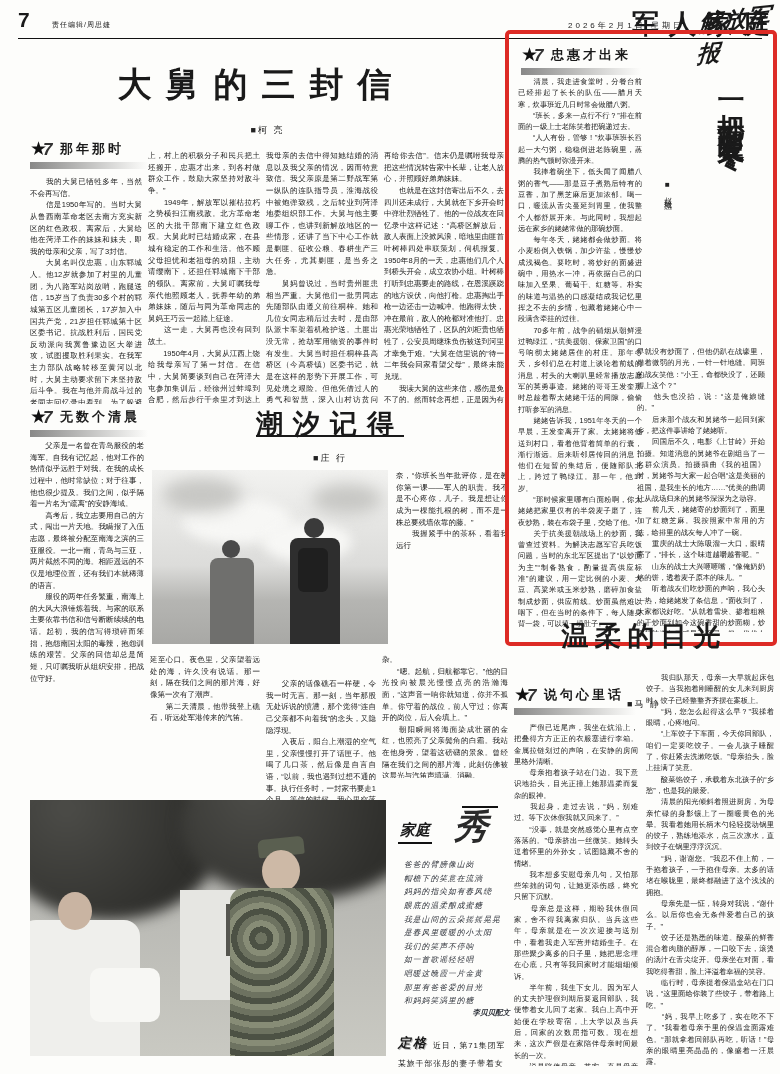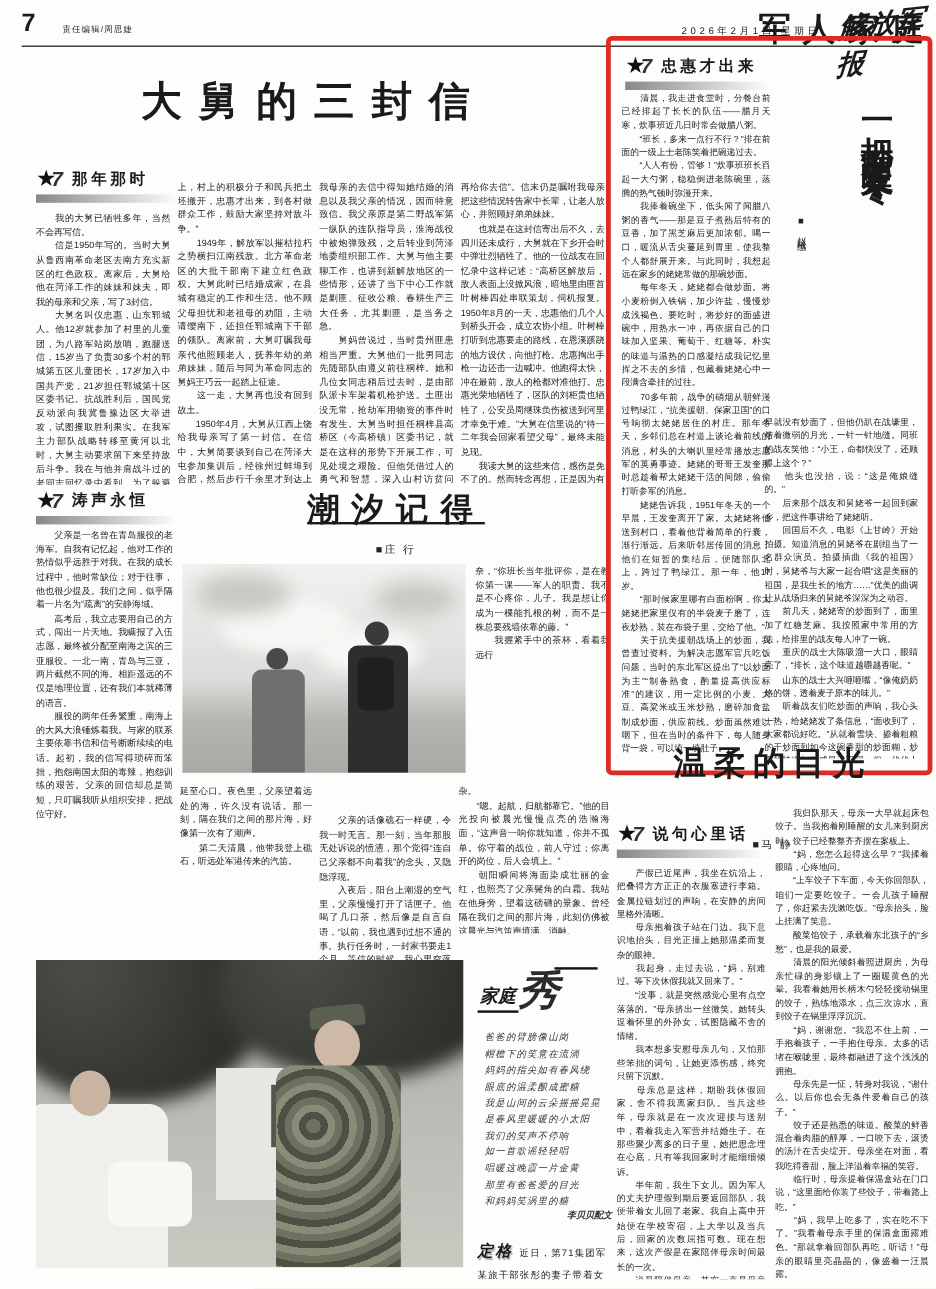--- a/index.html
+++ b/index.html
@@ -48,21 +48,21 @@
   .bwin{position:absolute;background:#55554f;}
   .soldier-body{position:absolute;background:
       repeating-radial-gradient(circle at 30% 30%, #6d7260 0 6px, #4c5144 6px 12px, #878c76 12px 18px);
       border-radius:14px 14px 0 0;}
   .soldier-head{position:absolute;background:#cdb9a6;border-radius:50%;}
   .soldier-cap{position:absolute;background:#5a5f50;border-radius:6px 6px 2px 2px;}
   .mother{position:absolute;background:#efefec;border-radius:16px 16px 0 0;}
   .mother-head{position:absolute;background:#c9b4a2;border-radius:50%;}
   .baby{position:absolute;background:#f7f7f4;border-radius:10px;}
   
-  .fam-logo{display:flex;align-items:flex-end;gap:0;}
+  .fam-logo{display:flex;align-items:flex-end;gap:22px;}
   .fam-prefix{font-size:15px;font-weight:900;font-style:italic;border-bottom:2px solid #111;
               padding:0 2px 2px 2px;font-family:"Liberation Serif",serif;}
   .fam-suffix{font-size:34px;font-weight:900;font-style:italic;color:#2a2a2a;
               font-family:"Liberation Serif",serif;line-height:1;}
   .fam-topline{height:2px;background:#111;width:36px;margin-left:64px;margin-bottom:2px;}
   .poem{font-size:7.8px;line-height:1.75;font-style:italic;color:#30343c;white-space:pre-line;
         font-family:"Liberation Serif",serif;letter-spacing:1px;}
   .poem-credit{font-size:7.5px;font-weight:900;font-style:italic;text-align:right;color:#30343c;}
   .cap-tag{font-size:13px;font-weight:900;font-style:italic;color:#1a1a1a;
            text-shadow:1px 1px 0 #bbb;letter-spacing:2px;float:left;margin-right:5px;}
@@ -76,20 +76,21 @@
   <div class="abs" style="left:18px;top:8px;">
     <span class="pagenum">7</span>
   </div>
   <div class="abs editor" style="left:52px;top:20px;">责任编辑/周思婕</div>
   <div class="abs papersec" style="left:0;top:6px;width:780px;text-align:right;">军人家庭</div>
   <div class="abs dateline" style="left:568px;top:20px;">2026年2月1日  星期日</div>
   <div class="abs masthead" style="left:698px;top:4px;">解放军报</div>
   <div class="abs hrule" style="left:18px;top:38px;width:744px;"></div>
 
   <div class="abs h-main" style="left:24px;top:62px;width:475px;font-family:Liberation Serif, serif;">大舅的三封信</div>
+  <div class="abs byline" style="left:30px;top:124px;width:475px;">■柯  亮</div>
 
   <div class="abs" style="left:30px;top:140px;width:118px;">
     <div class="marker">
       <span class="star-logo">
           <span class="s1">★</span>
           <span class="s2">7</span>
         </span>
       <span class="mtitle">那年那时</span>
     </div>
     <div class="marker-bar"></div>
@@ -109,30 +110,30 @@
   <div class="abs col" style="left:384px;top:150px;width:120px;height:254px;overflow:hidden;">再给你去信”。信末仍是嘱咐我母亲把这些情况转告家中长辈，让老人放心，并照顾好弟弟妹妹。
 　　也就是在这封信寄出后不久，去四川还未成行，大舅就在下乡开会时中弹壮烈牺牲了。他的一位战友在回忆录中这样记述：“高桥区解放后，敌人表面上没掀风浪，暗地里由匪首叶树棒四处串联策划，伺机报复。1950年8月的一天，忠惠他们几个人到桥头开会，成立农协小组。叶树棒打听到忠惠要走的路线，在恩溪蹊跷的地方设伏，向他打枪。忠惠掏出手枪一边还击一边喊冲。他跑得太快，冲在最前，敌人的枪都对准他打。忠惠光荣地牺牲了，区队的刘柜贵也牺牲了，公安员周继珠负伤被送到河里才幸免于难。”大舅在信里说的“待一二年我会回家看望父母”，最终未能兑现。
 　　我读大舅的这些来信，感伤是免不了的。然而转念再想，正是因为有大舅这样怀着坚定信仰的无数共产党人，一步步走向艰难、危险，甚至要流血牺牲的前路，才有党旗的永远鲜红，才有五星红旗的高高飘扬。今天我们的生活，应该会让大舅感到欣慰。</div>
 
   <div class="abs" style="left:30px;top:408px;width:118px;">
     <div class="marker">
       <span class="star-logo">
           <span class="s1">★</span>
           <span class="s2">7</span>
         </span>
-      <span class="mtitle">涛声永恒</span>
+      <span class="mtitle">无数个清晨</span>
     </div>
     <div class="marker-bar"></div>
   </div>
   <div class="abs col" style="left:30px;top:440px;width:114px;height:344px;overflow:hidden;">　　父亲是一名曾在青岛服役的老海军。自我有记忆起，他对工作的热情似乎远胜于对我。在我的成长过程中，他时常缺位；对于往事，他也很少提及。我们之间，似乎隔着一片名为“疏离”的安静海域。
 　　高考后，我立志要用自己的方式，闯出一片天地。我瞒报了入伍志愿，最终被分配至南海之滨的三亚服役。一北一南，青岛与三亚，两片截然不同的海。相距遥远的不仅是地理位置，还有我们本就稀薄的语言。
 　　服役的两年任务繁重，南海上的大风大浪锤炼着我。与家的联系主要依靠书信和信号断断续续的电话。起初，我的信写得琐碎而笨拙，抱怨南国太阳的毒辣，抱怨训练的艰苦。父亲的回信却总是简短，只叮嘱我听从组织安排，把战位守好。</div>
 
   <div class="abs h-mid" style="left:150px;top:406px;width:360px;text-decoration:underline;">潮汐记得</div>
-  <div class="abs byline" style="left:150px;top:452px;width:360px;font-family:Liberation Serif, serif;">■庄  行</div>
+  <div class="abs byline" style="left:150px;top:452px;width:360px;">■庄  行</div>
 
   <div class="abs illus" style="left:152px;top:470px;width:236px;height:174px;">
     <span class="cloud" style="left:30px;top:28px;width:110px;height:46px;"></span>
     <span class="cloud" style="left:110px;top:52px;width:90px;height:40px;"></span>
     <span class="cloud2" style="left:10px;top:8px;width:80px;height:34px;"></span>
     <span class="cloud2" style="left:160px;top:14px;width:70px;height:30px;"></span>
     <span class="fighead" style="left:70px;top:70px;width:18px;height:18px;background:#4a4a4a;"></span>
     <span class="fig" style="left:58px;top:88px;width:44px;height:86px;background:#6f6f6d;"></span>
     <span class="fighead" style="left:152px;top:48px;width:20px;height:20px;"></span>
     <span class="fig" style="left:138px;top:68px;width:50px;height:106px;"></span>

